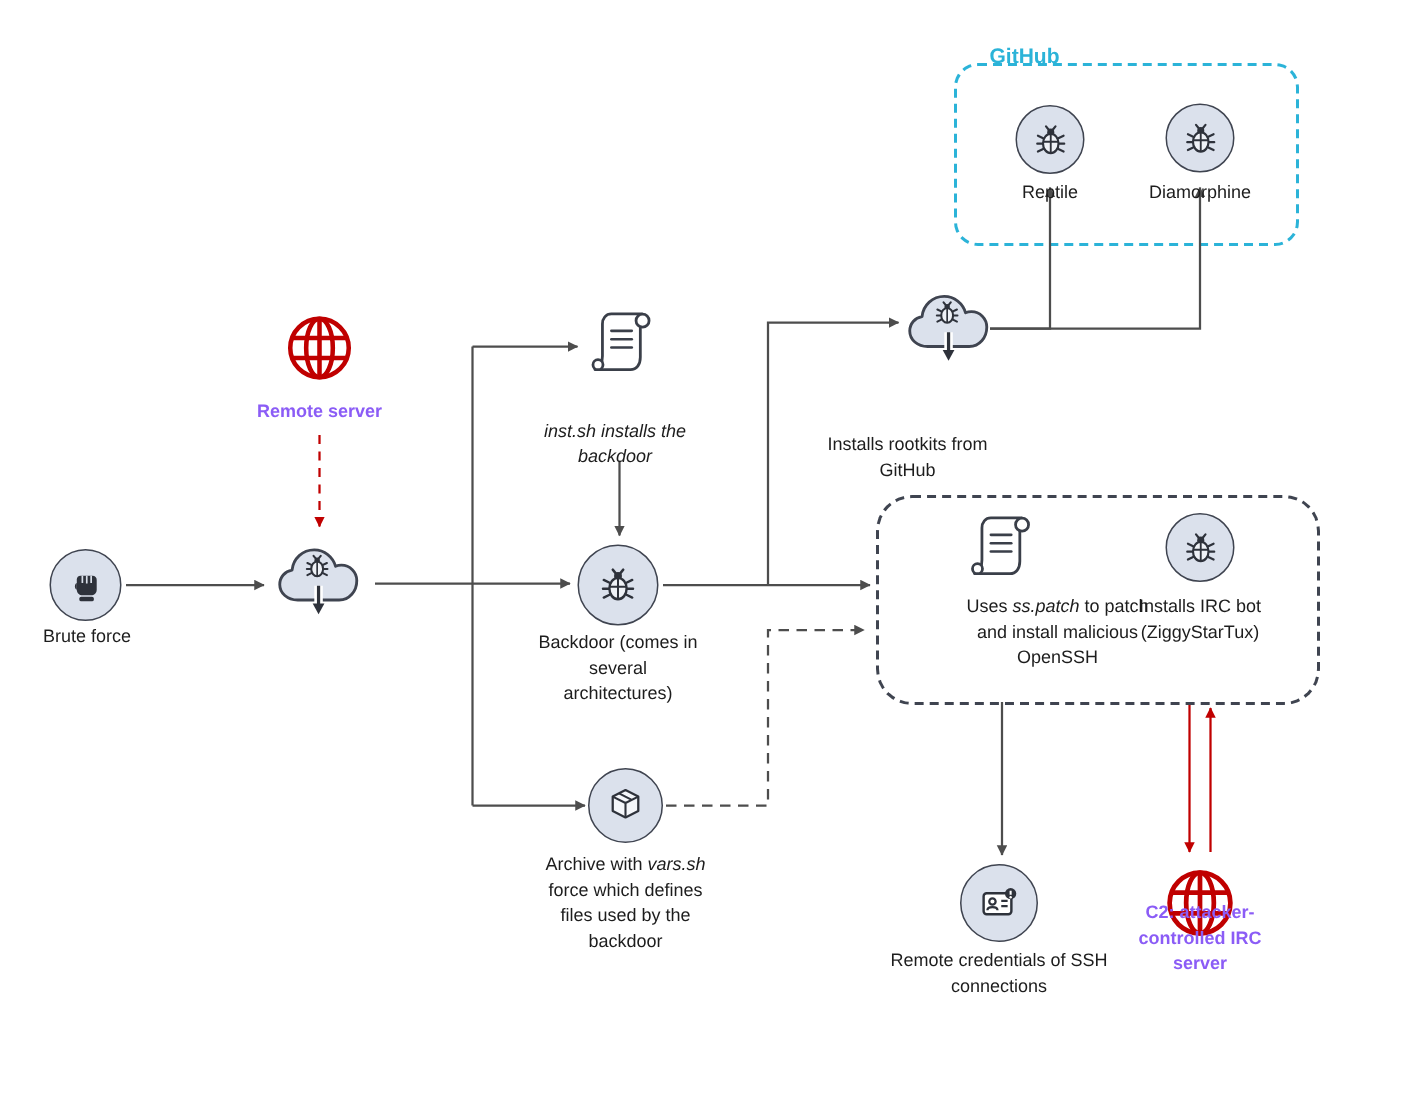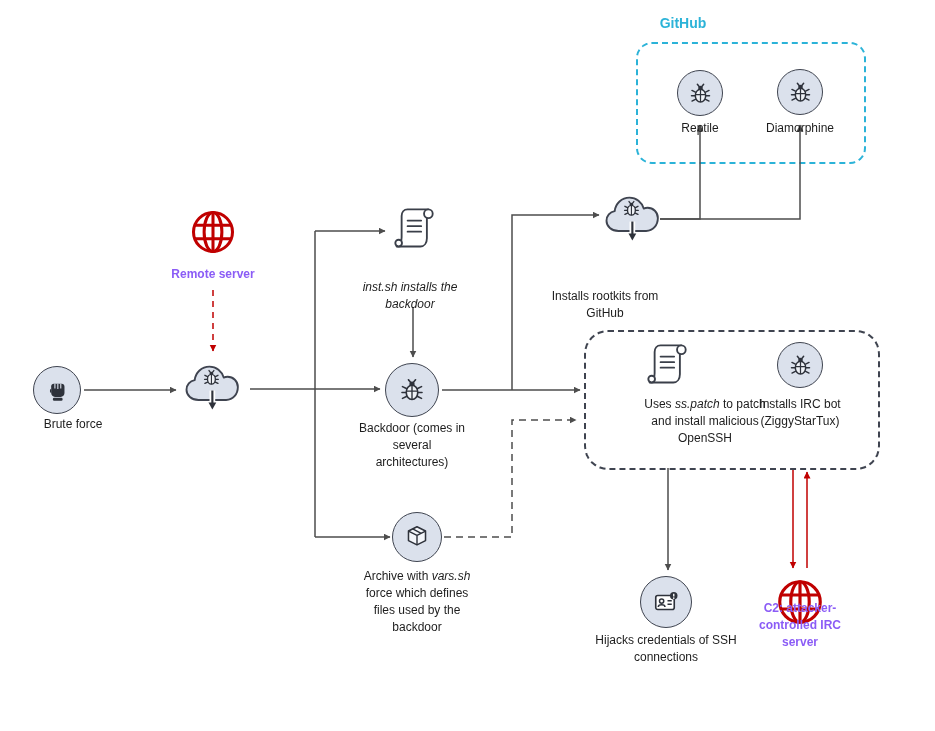--- a/index.html
+++ b/index.html
@@ -8,21 +8,21 @@
     font-family:"Liberation Sans", sans-serif; overflow:hidden;
   }
   .abs { position:absolute; }
   .lbl {
     position:absolute; text-align:center; font-size:12px; line-height:1.42;
     color:#1d1d1d;
   }
   .em { font-style:italic; }
   .italic { font-style:italic; }
   .danger-text { color:#8b5cf6; font-weight:700; }
-  .github-text { color:#2bb3d8; font-weight:700; font-size:14px; }
+  .github-text { color:#2bb3d8; font-weight:700; font-size:14px;margin-top:14px; }
   .icon-circle {
     position:absolute; border-radius:50%; background:#dbe1ec;
     border:1.5px solid #3f4450; box-sizing:border-box;
     display:flex; align-items:center; justify-content:center;
   }
   .github-box {
     position:absolute; border:2px dashed #2bb3d8; border-radius:16px;
   }
   .payload-box {
     position:absolute; border:2px dashed #3f4450; border-radius:24px;
@@ -113,21 +113,21 @@
       <g fill="#2e323b">
         <path d="M6.4 8.3 C6.4 7 7.3 6.1 8.6 6.1 H15.7 C17.2 6.1 18.2 7.1 18.2 8.6 V14.3 C18.2 16.2 16.7 17.7 14.8 17.7 H9.8 C7.9 17.7 6.4 16.2 6.4 14.3 Z"></path>
         <rect x="7.9" y="18.5" width="8.6" height="2.7" rx="1.1"></rect>
         <path d="M6.4 10.4 C4.9 10.7 4.9 14 6.4 14.3 Z"></path>
       </g>
       <g stroke="#d9dfe9" stroke-width="1" fill="none">
         <path d="M9.7 6.1 V10.3 M12.3 6.1 V10.7 M14.9 6.1 V10.3"></path>
       </g>
     </svg>
   </div>
-  <div class="lbl" style="left:28px; top:416px; width:90px;">Brute force</div>
+  <div class="lbl" style="left:13px; top:416px; width:90px;">Brute force</div>
 
   <div class="abs" style="left:187px; top:206px; width:52px; height:52px;">
     <svg viewBox="0 0 24 24" width="52" height="52">
       <g fill="none" stroke="#c00000" stroke-width="1.4">
         <circle cx="12" cy="12" r="9"></circle>
         <ellipse cx="12" cy="12" rx="4.1" ry="9"></ellipse>
         <path d="M3.6 8.9 H20.4 M3.6 15.1 H20.4 M12 3 V21"></path>
       </g>
     </svg>
   </div>
@@ -268,21 +268,21 @@
     <svg viewBox="0 0 24 24" width="30" height="30">
       <rect x="3.8" y="6.8" width="14.8" height="11.2" rx="1.6" fill="#ffffff" stroke="#2e323b" stroke-width="1.3"></rect>
       <circle cx="8.5" cy="11.2" r="1.7" fill="none" stroke="#2e323b" stroke-width="1.2"></circle>
       <path d="M5.8 15.9 C5.8 13.6 11.2 13.6 11.2 15.9" fill="none" stroke="#2e323b" stroke-width="1.2"></path>
       <path d="M13.2 10.9 H16.6 M13.2 13.7 H16.6" stroke="#2e323b" stroke-width="1.2"></path>
       <circle cx="18.2" cy="7" r="3" fill="#2e323b"></circle>
       <path d="M18.2 5.4 V7.6" stroke="#ffffff" stroke-width="1.1"></path>
       <circle cx="18.2" cy="8.9" r="0.65" fill="#ffffff"></circle>
     </svg>
   </div>
-  <div class="lbl" style="left:586px; top:632px; width:160px;">Hijacks credentials of SSH connections</div>
+  <div class="lbl" style="left:586px; top:632px; width:160px;">Remote credentials of SSH connections</div>
 
   <div class="abs" style="left:773px; top:575px; width:54px; height:54px;">
     <svg viewBox="0 0 24 24" width="54" height="54">
       <g fill="none" stroke="#c00000" stroke-width="1.4">
         <circle cx="12" cy="12" r="9"></circle>
         <ellipse cx="12" cy="12" rx="4.1" ry="9"></ellipse>
         <path d="M3.6 8.9 H20.4 M3.6 15.1 H20.4 M12 3 V21"></path>
       </g>
     </svg>
   </div>

